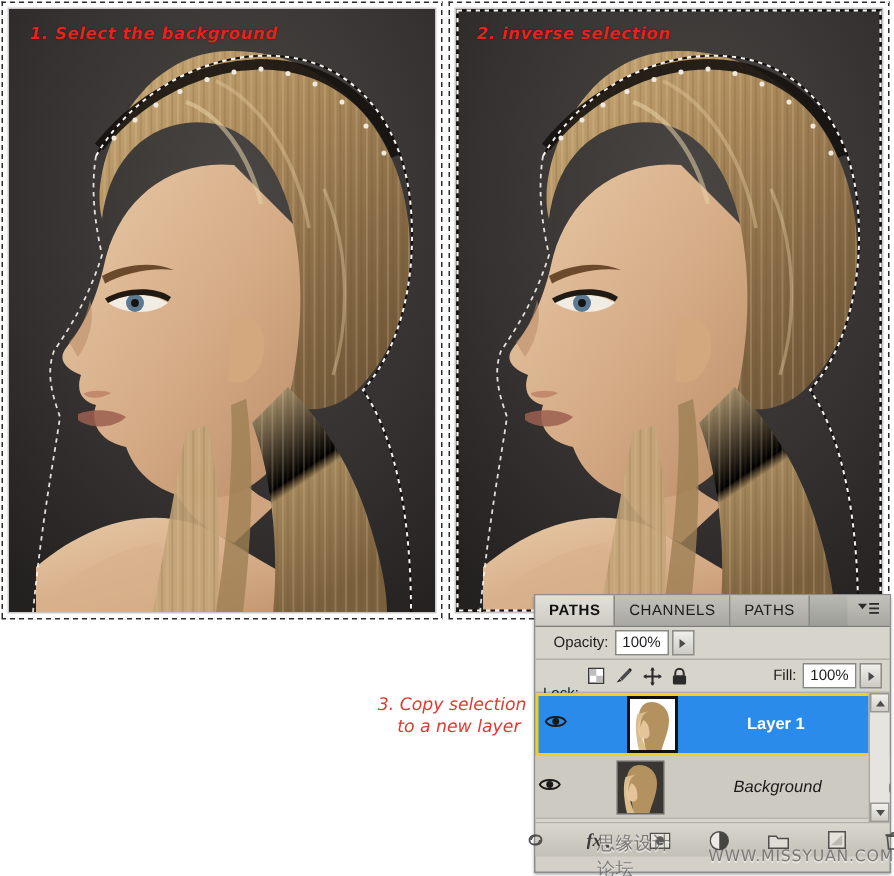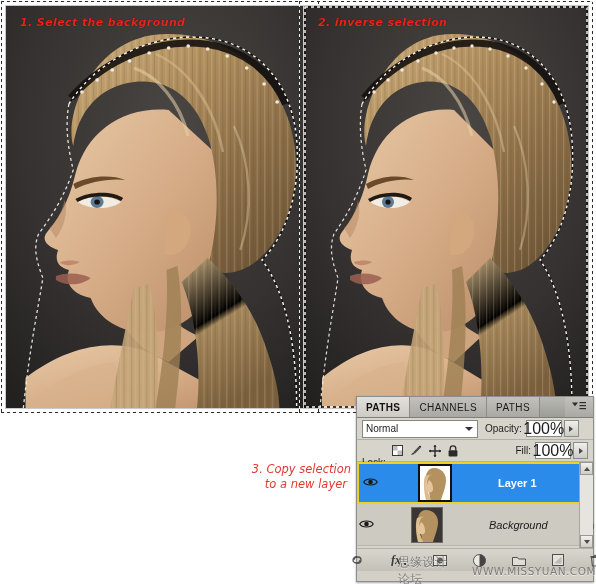--- a/index.html
+++ b/index.html
@@ -7,21 +7,21 @@
     width:596px;height:584px;
     background:#ffffff;
     font-family:"Liberation Sans", sans-serif;
     overflow:hidden;
     position:relative;
   }
   .stage{position:absolute;left:0;top:0;width:596px;height:584px;}
 
   
   .photo-panel{position:absolute;top:6px;width:284px;height:402px;}
-  .photo-panel.left{left:6px;padding-left:24px;}
+  .photo-panel.left{left:6px;}
   .photo-panel.right{left:304px;}
 
   
   .ants{
     position:absolute;left:-5px;top:-5px;right:-5px;bottom:-5px;
     border:1px dashed #3a3a3a;
     background:
       repeating-linear-gradient(90deg,#2b2b2b 0 3px,#f2f2f2 3px 6px) top/100% 1px no-repeat,
       repeating-linear-gradient(90deg,#2b2b2b 0 3px,#f2f2f2 3px 6px) bottom/100% 1px no-repeat,
       repeating-linear-gradient(180deg,#2b2b2b 0 3px,#f2f2f2 3px 6px) left/1px 100% no-repeat,
@@ -103,21 +103,21 @@
   .blend-select .caret{
     position:absolute;right:4px;top:50%;
     width:0;height:0;margin-top:-2px;
     border-left:4px solid transparent;border-right:4px solid transparent;
     border-top:4px solid #343434;
   }
   .fieldlabel{margin-left:7px;font-size:10px;}
   .numbox{
     margin-left:4px;width:34px;height:15px;
     background:#fff;border:1px solid #878782;
-    font-size:16px;display:flex;align-items:center;justify-content:center;
+    font-size:10px;display:flex;align-items:center;justify-content:center;
   }
   .spin{
     margin-left:2px;width:13px;height:15px;
     background:linear-gradient(#f0efeb,#cdcbc4);
     border:1px solid #8c8c88;
     display:flex;align-items:center;justify-content:center;
   }
   .spin .tri{
     width:0;height:0;
     border-top:3px solid transparent;border-bottom:3px solid transparent;
@@ -396,24 +396,20 @@
             <path d="M0 1.5 L6 1.5 L3 5.2 Z" fill="#2b2b2b"></path>
             <rect x="7.5" y="1" width="6.5" height="1.2" fill="#2b2b2b"></rect>
             <rect x="7.5" y="4" width="6.5" height="1.2" fill="#2b2b2b"></rect>
             <rect x="7.5" y="7" width="6.5" height="1.2" fill="#2b2b2b"></rect>
           </svg>
         </span>
       </div>
     </div>
 
     <div class="row">
-      <div class="blend-select">
-        <span>Normal</span>
-        <span class="caret"></span>
-      </div>
       <span class="fieldlabel">Opacity:</span>
       <div class="numbox">
         <span>100%</span>
       </div>
       <div class="spin">
           <span class="tri"></span>
         </div>
     </div>
 
     <div class="row">

